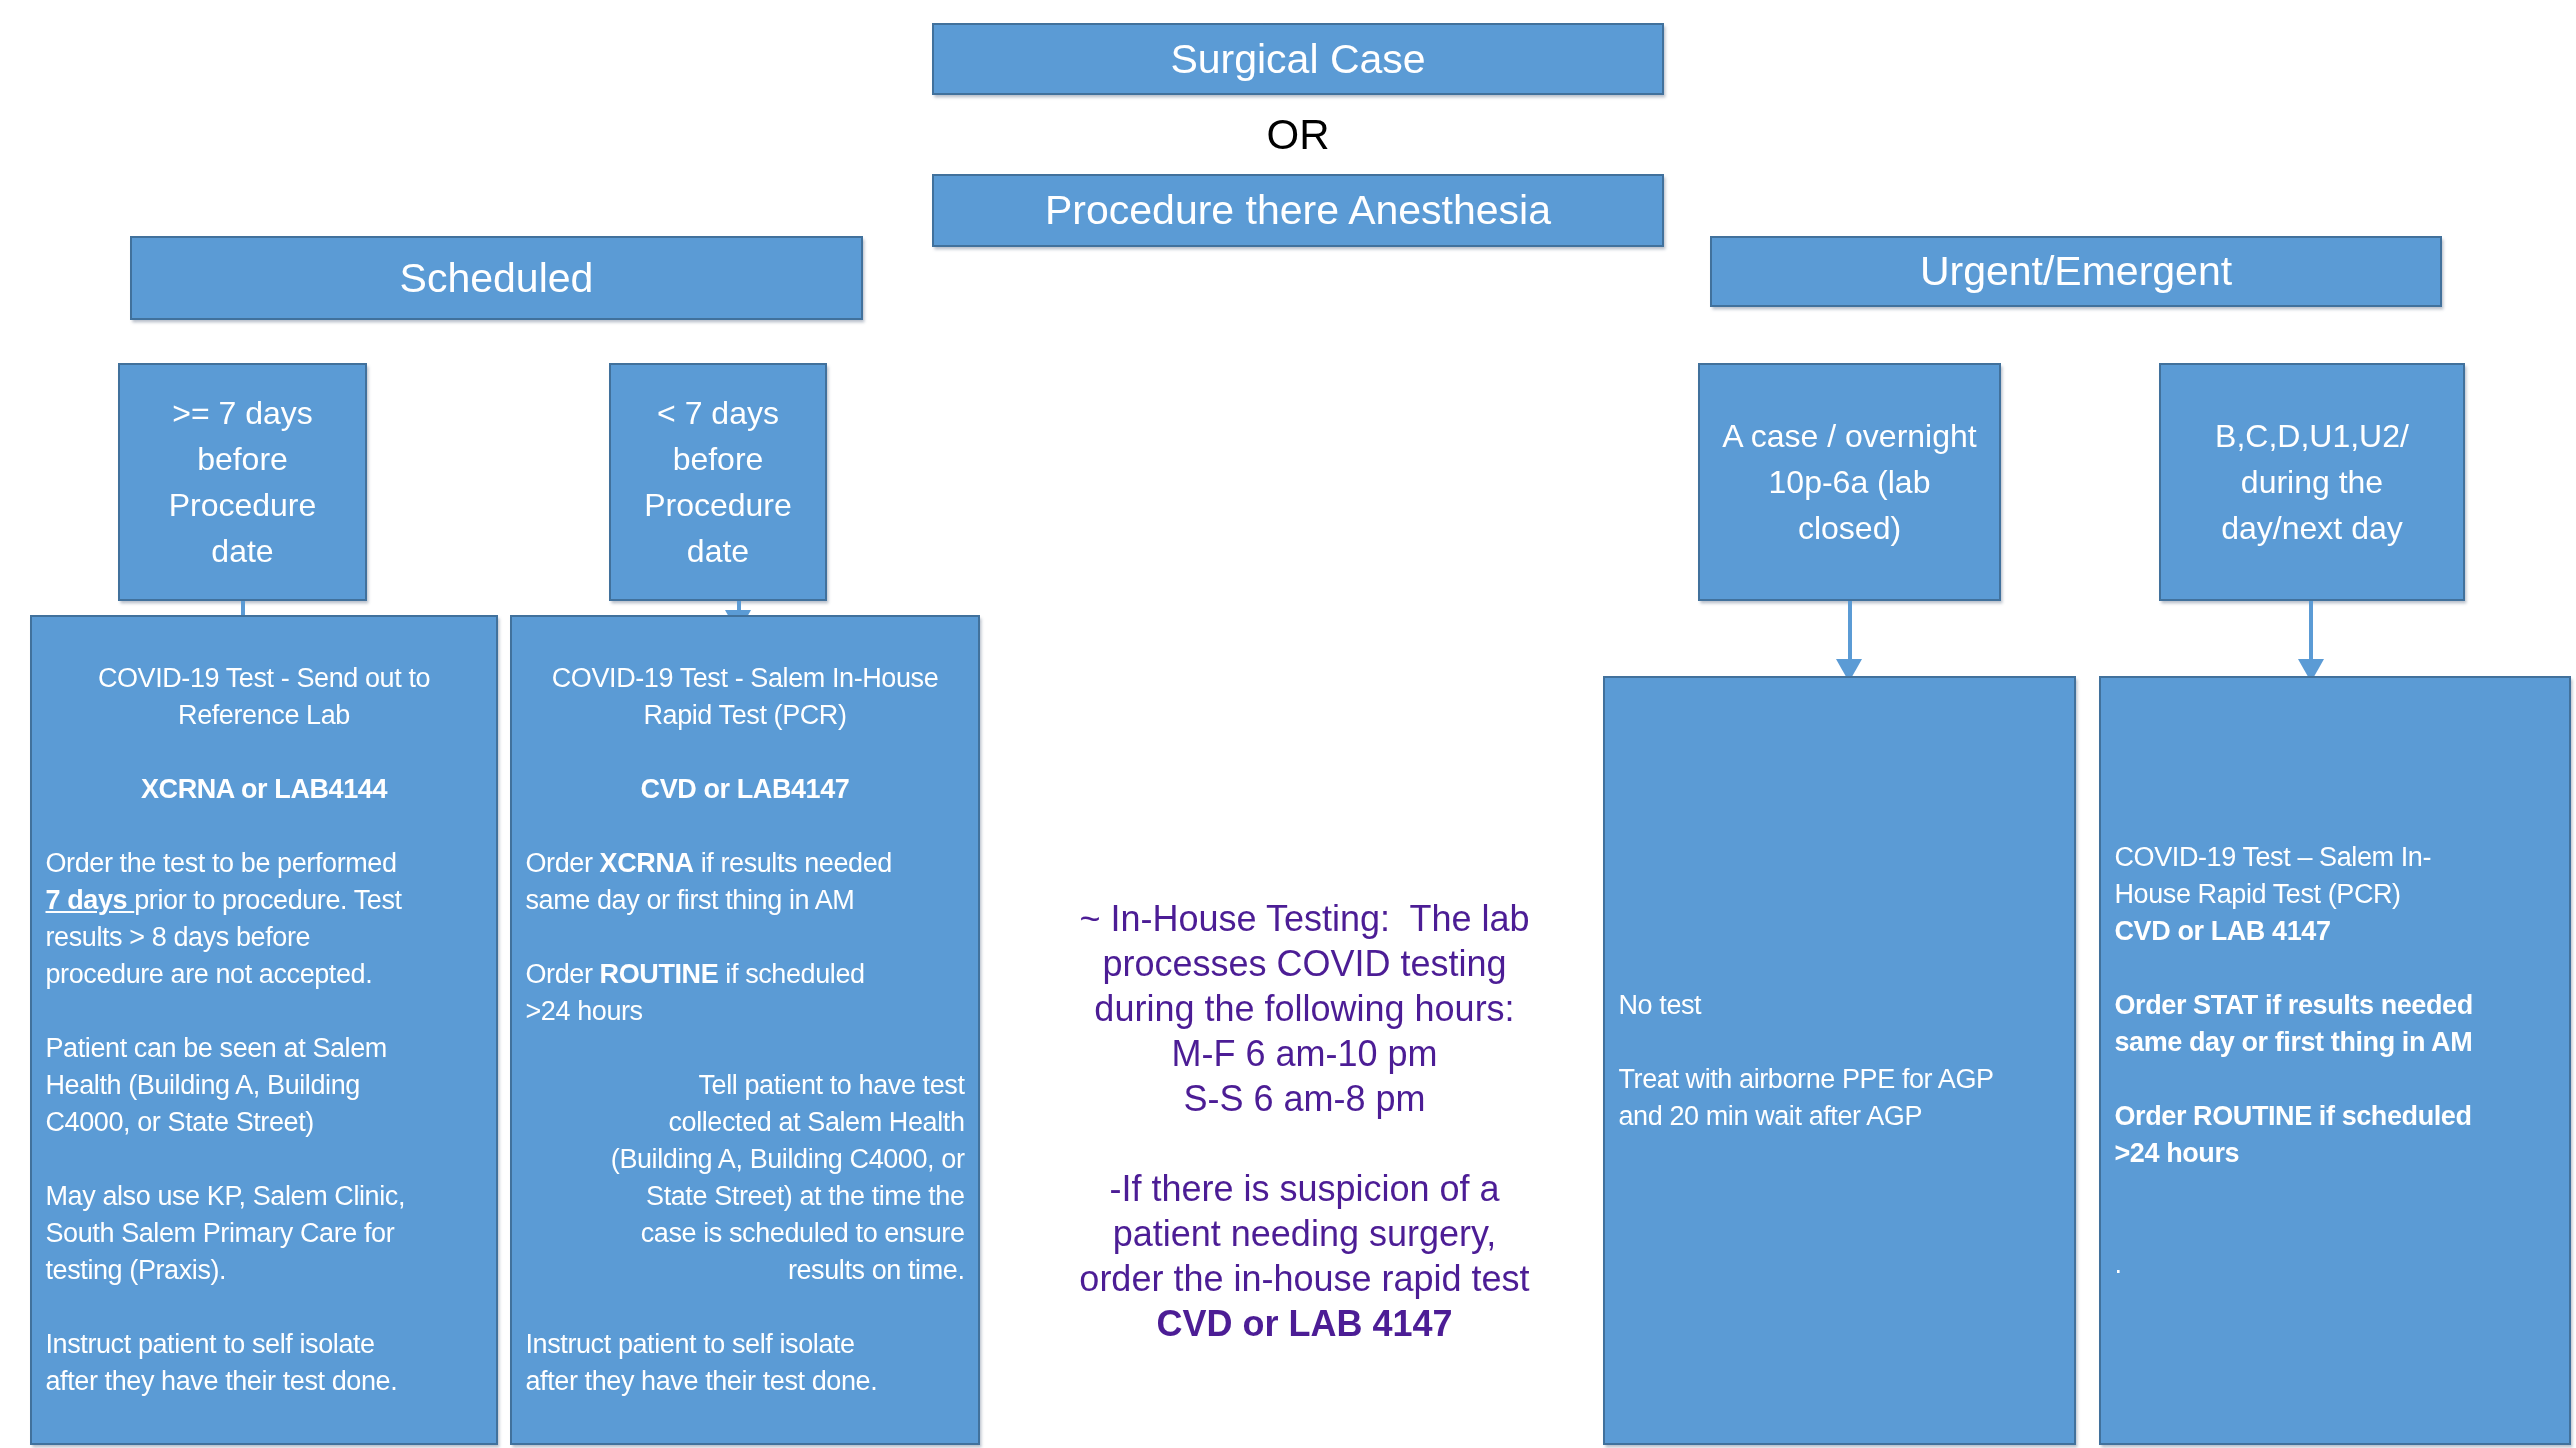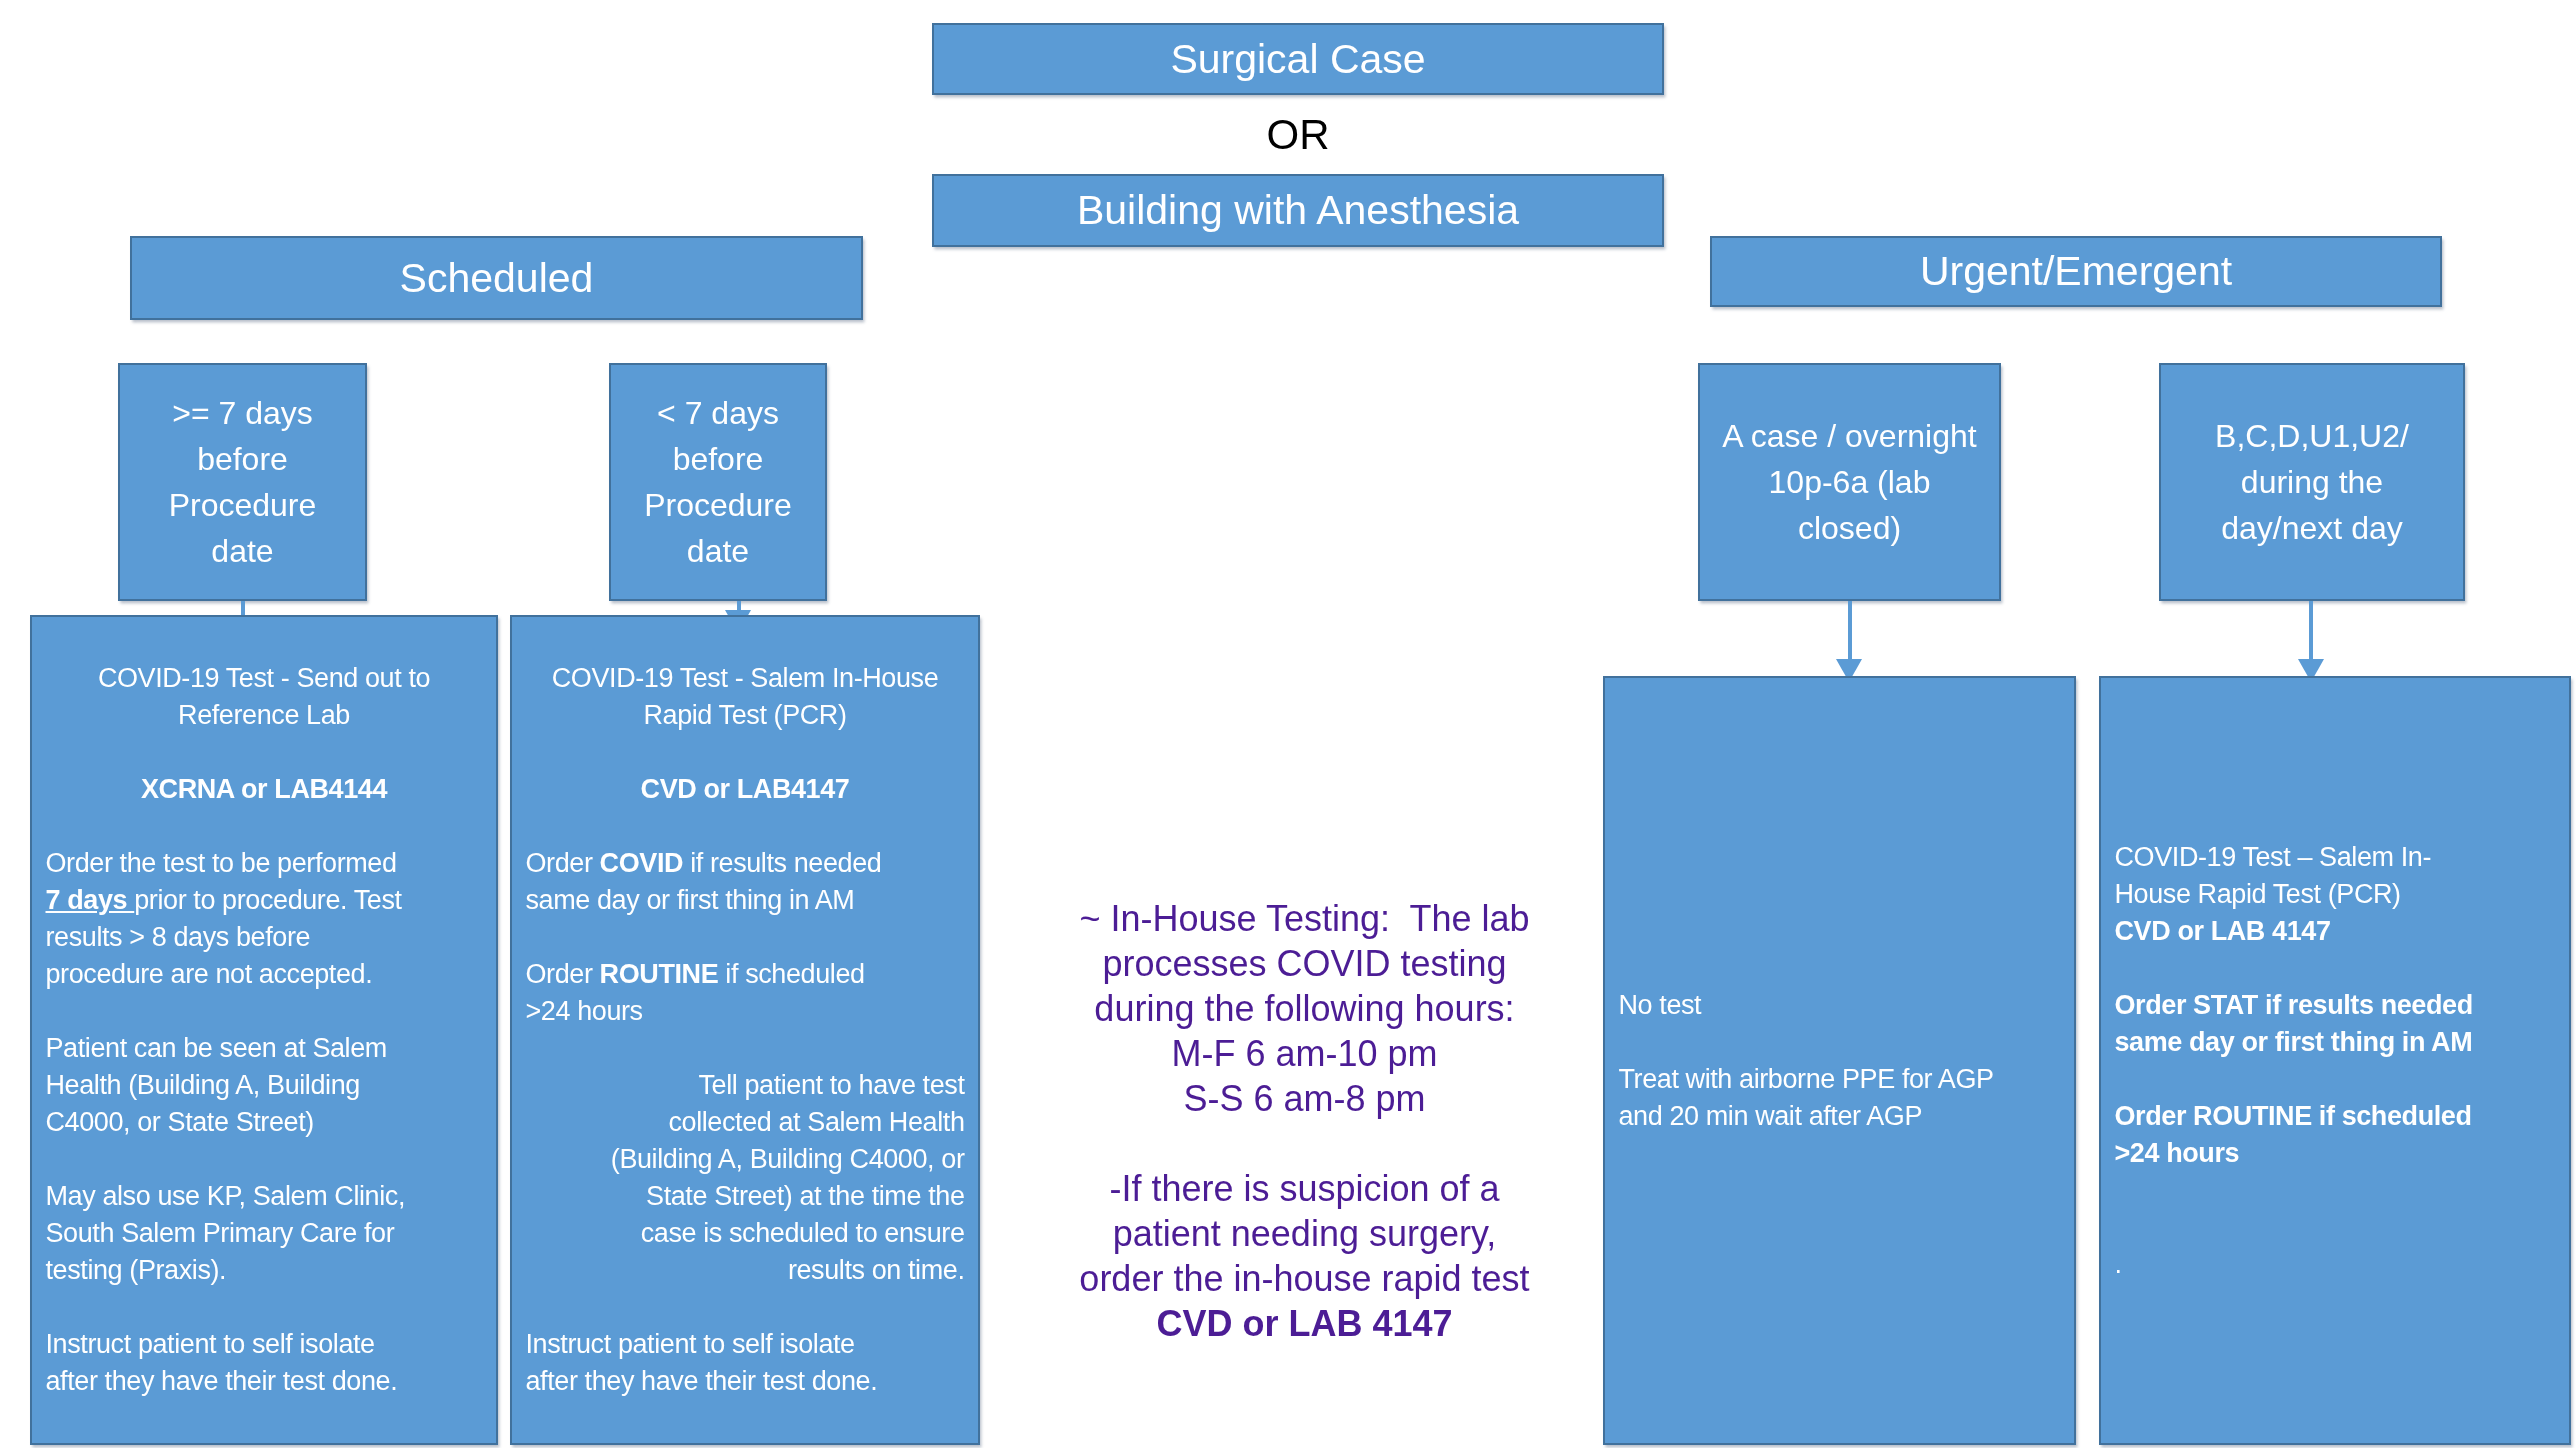--- a/index.html
+++ b/index.html
@@ -58,21 +58,21 @@
 </head>
 <body>
 
 <div class="stage">
 
   <div class="box title pos-surgical">
     <span>Surgical Case</span>
   </div>
   <div class="orlabel pos-or">OR</div>
   <div class="box title pos-procedure">
-    <span>Building with Anesthesia</span>
+    <span>Procedure there Anesthesia</span>
   </div>
 
   <div class="box title pos-sched">
     <span>Scheduled</span>
   </div>
   <div class="box title pos-urgent">
     <span>Urgent/Emergent</span>
   </div>
 
   <div class="box qbox pos-q1">&gt;= 7 days
@@ -119,21 +119,21 @@
       <div class="para" style="text-align: left;">&nbsp;</div>
       <div class="para" style="text-align: left;"><span>Instruct patient to self isolate
 after they have their test done.</span></div>
     </div>
   <div class="box detail pos-big2">
       <div class="para" style="text-align: center;"><span>COVID-19 Test - Salem In-House
 Rapid Test (PCR)</span></div>
       <div class="para" style="text-align: center;">&nbsp;</div>
       <div class="para" style="text-align: center;"><span class="b">CVD or LAB4147</span></div>
       <div class="para" style="text-align: left;">&nbsp;</div>
-      <div class="para" style="text-align: left;"><span>Order </span><span class="b">COVID</span><span> if results needed
+      <div class="para" style="text-align: left;"><span>Order </span><span class="b">XCRNA</span><span> if results needed
 same day or first thing in AM</span></div>
       <div class="para" style="text-align: left;">&nbsp;</div>
       <div class="para" style="text-align: left;"><span>Order </span><span class="b">ROUTINE</span><span> if scheduled
 &gt;24 hours</span></div>
       <div class="para" style="text-align: left;">&nbsp;</div>
       <div class="para" style="text-align: right;"><span>Tell patient to have test
 collected at Salem Health
 (Building A, Building C4000, or
 State Street) at the time the
 case is scheduled to ensure

